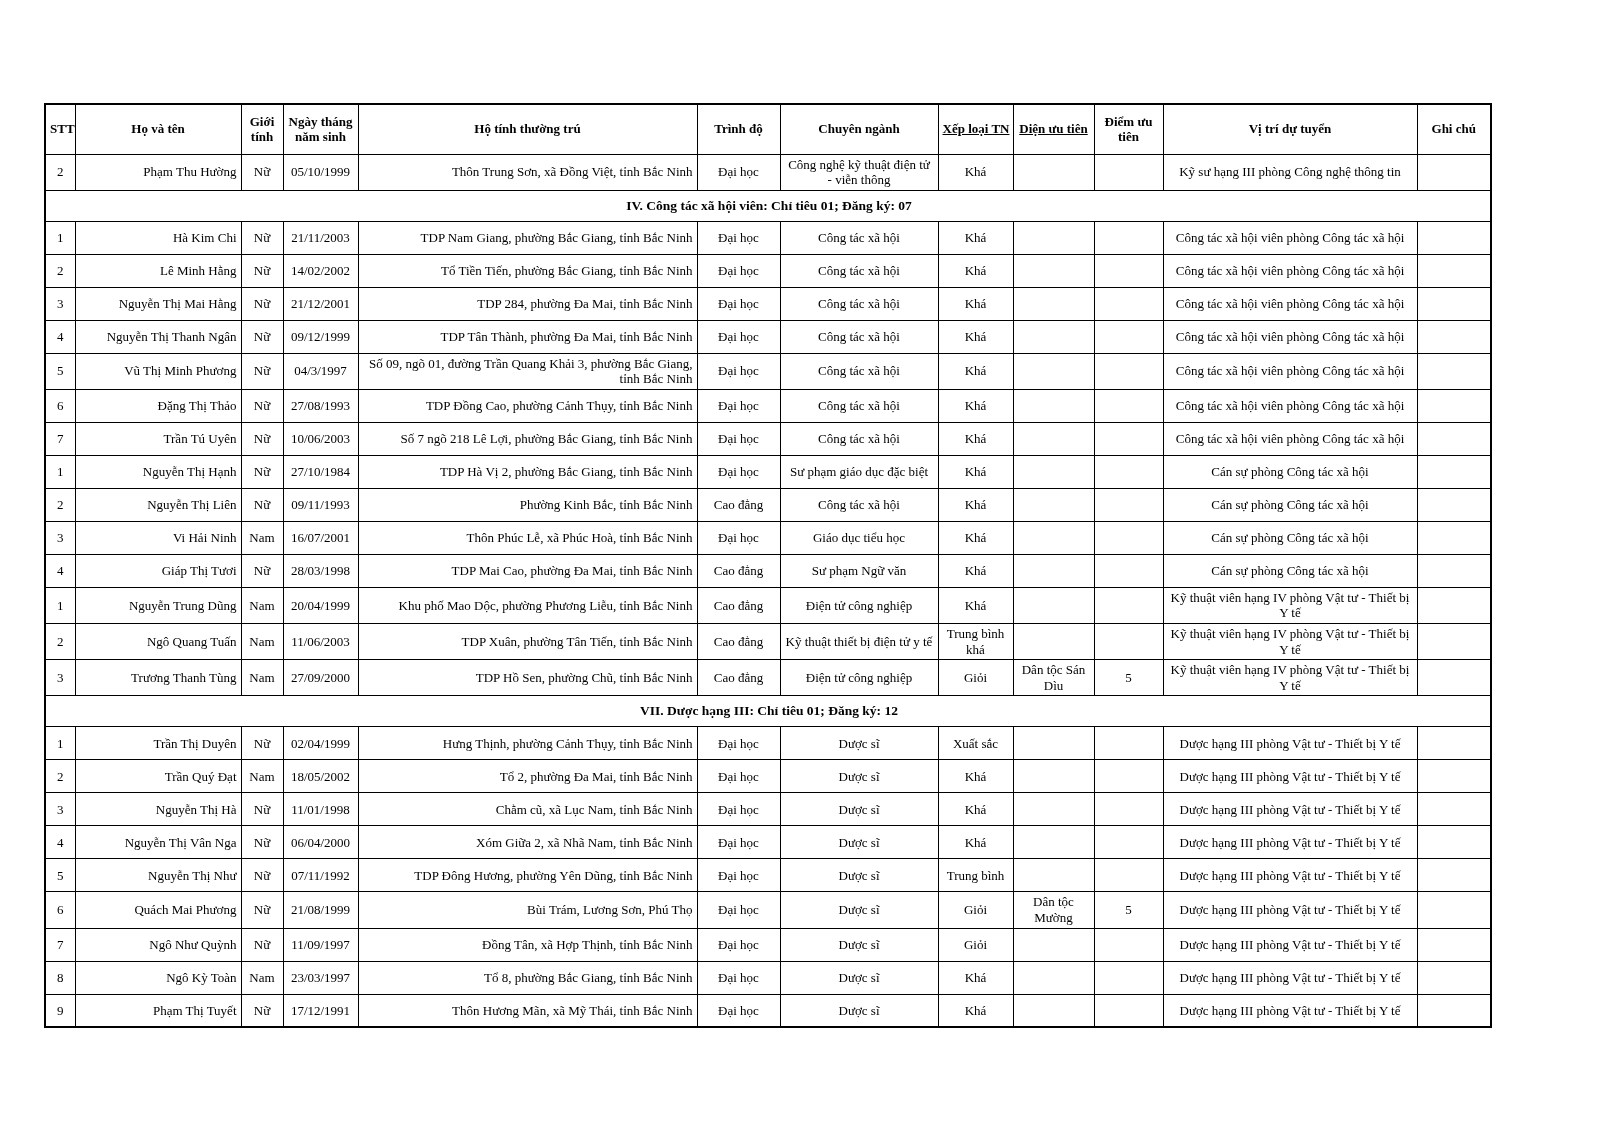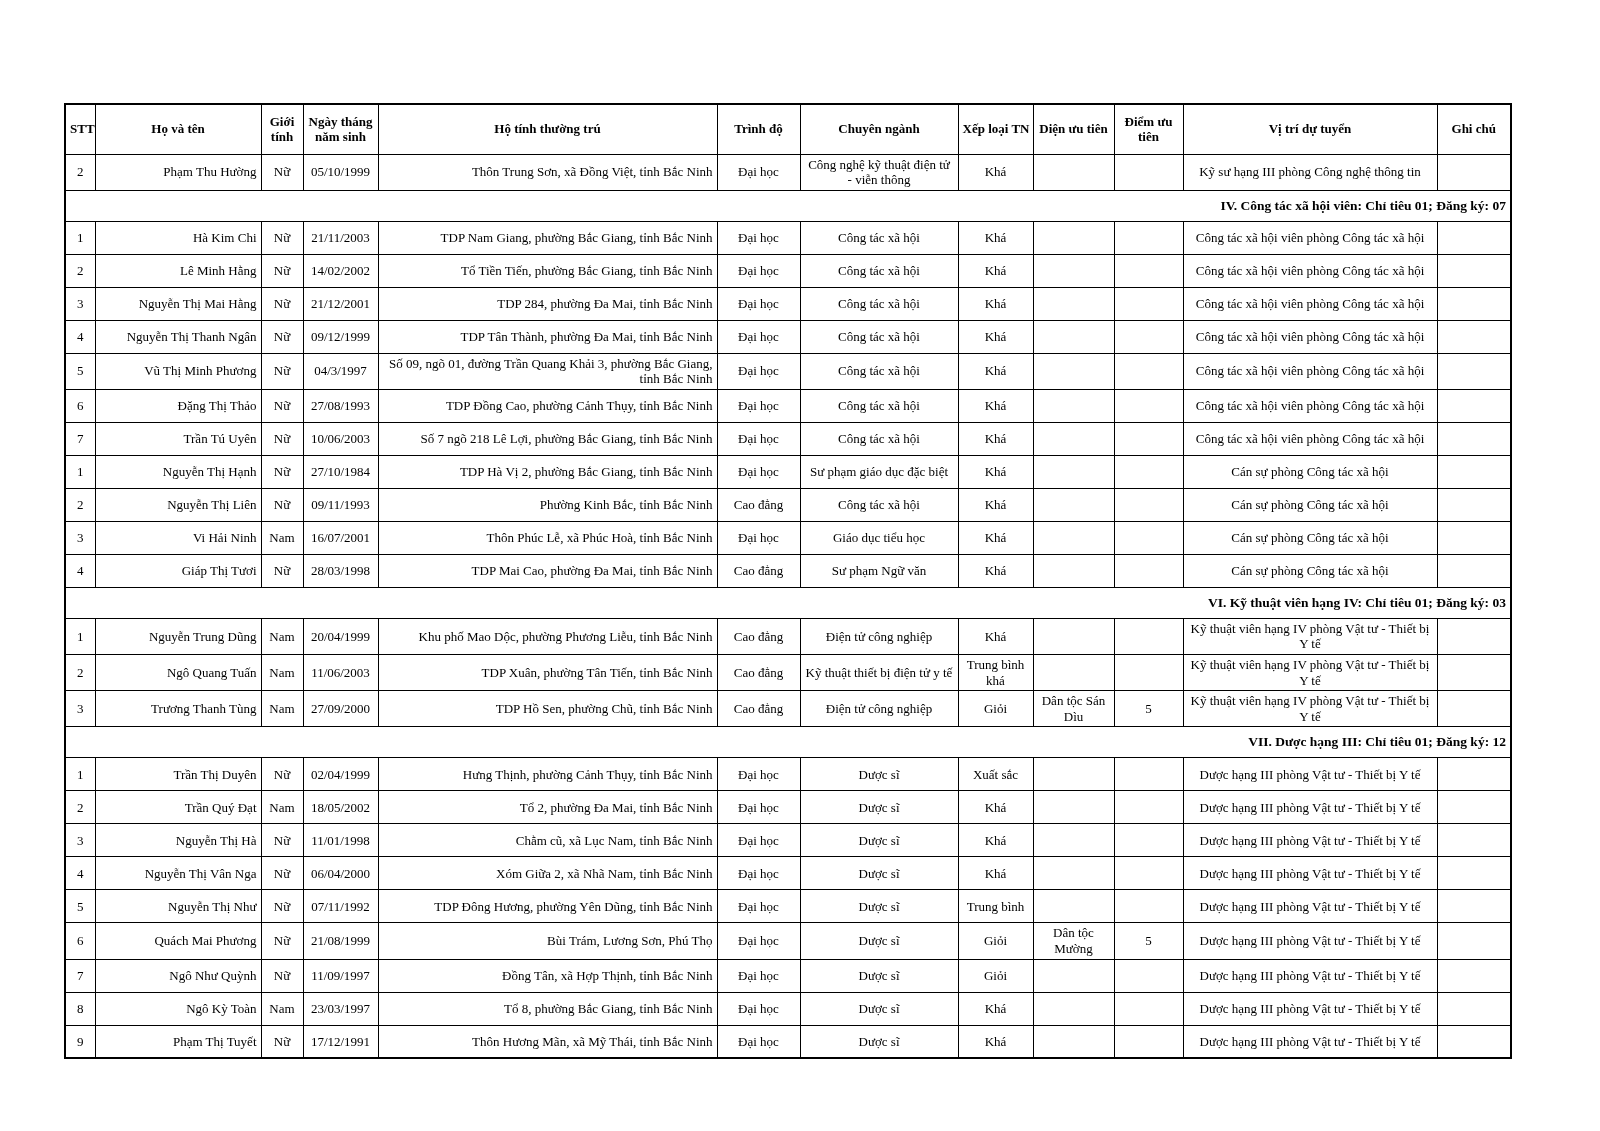--- a/index.html
+++ b/index.html
@@ -14,21 +14,21 @@
   }
   .sheet {
     position: absolute;
     left: 0; top: 0;
     width: 1600px;
     height: 1131px;
     background: #ffffff;
   }
   table.roster {
     position: absolute;
-    left: 64px;
+    left: 44px;
     top: 103px;
     width: 1446px;
     border-collapse: collapse;
     table-layout: fixed;
     border: 2px solid #000;
     font-size: 13px;
     line-height: 1.2;
   }
   table.roster th, table.roster td {
     border: 1px solid #000;
@@ -36,26 +36,26 @@
     vertical-align: middle;
     overflow: hidden;
   }
   thead tr { height: 50px; }
   thead th {
     font-weight: bold;
     text-align: center;
     font-size: 13px;
     padding: 2px 2px;
   }
-  thead th.nowrap { white-space: nowrap; }
+  thead th.nowrap { white-space: nowrap; text-decoration: underline; }
   tr.data-row { height: 33px; }
   tr.section-row { height: 31px; }
   tr.section-row td {
     font-weight: bold;
-    text-align: right;
+    text-align: center;
     padding-left: 6px;
     font-size: 13.5px;
   }
   td.c0, td.c2, td.c3, td.c5, td.c6, td.c7, td.c8, td.c9, td.c10, td.c11 {
     text-align: center;
   }
   td.c1, td.c4 { text-align: right; }
 </style>
 </head>
 <body>
@@ -257,23 +257,20 @@
           <td class="c3">28/03/1998</td>
           <td class="c4">TDP Mai Cao, phường Đa Mai, tỉnh Bắc Ninh</td>
           <td class="c5">Cao đẳng</td>
           <td class="c6">Sư phạm Ngữ văn</td>
           <td class="c7">Khá</td>
           <td class="c8"></td>
           <td class="c9"></td>
           <td class="c10">Cán sự phòng Công tác xã hội</td>
           <td class="c11"></td>
         </tr>
-        <tr class="section-row">
-          <td colspan="12">VI. Kỹ thuật viên hạng IV: Chỉ tiêu 01; Đăng ký: 03</td>
-        </tr>
         <tr class="data-row">
           <td class="c0">1</td>
           <td class="c1">Nguyễn Trung Dũng</td>
           <td class="c2">Nam</td>
           <td class="c3">20/04/1999</td>
           <td class="c4">Khu phố Mao Dộc, phường Phương Liễu, tỉnh Bắc Ninh</td>
           <td class="c5">Cao đẳng</td>
           <td class="c6">Điện tử công nghiệp</td>
           <td class="c7">Khá</td>
           <td class="c8"></td>

